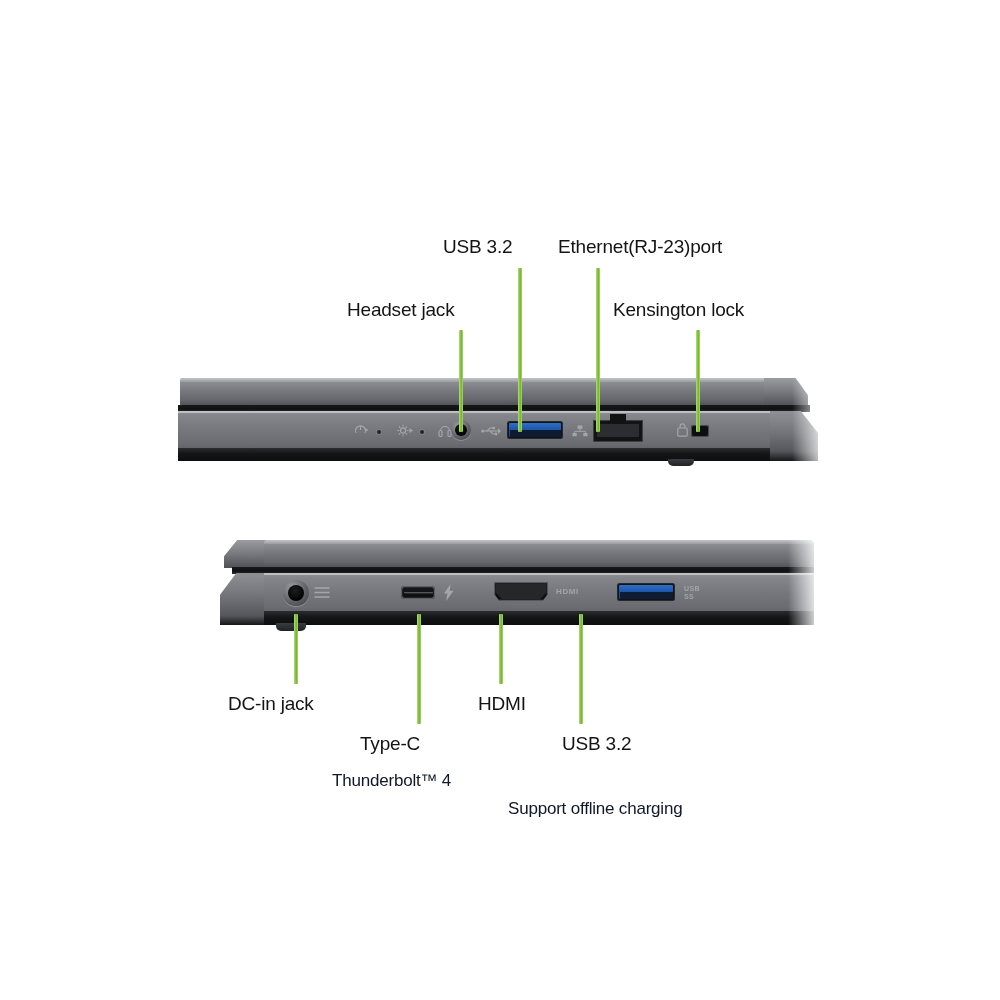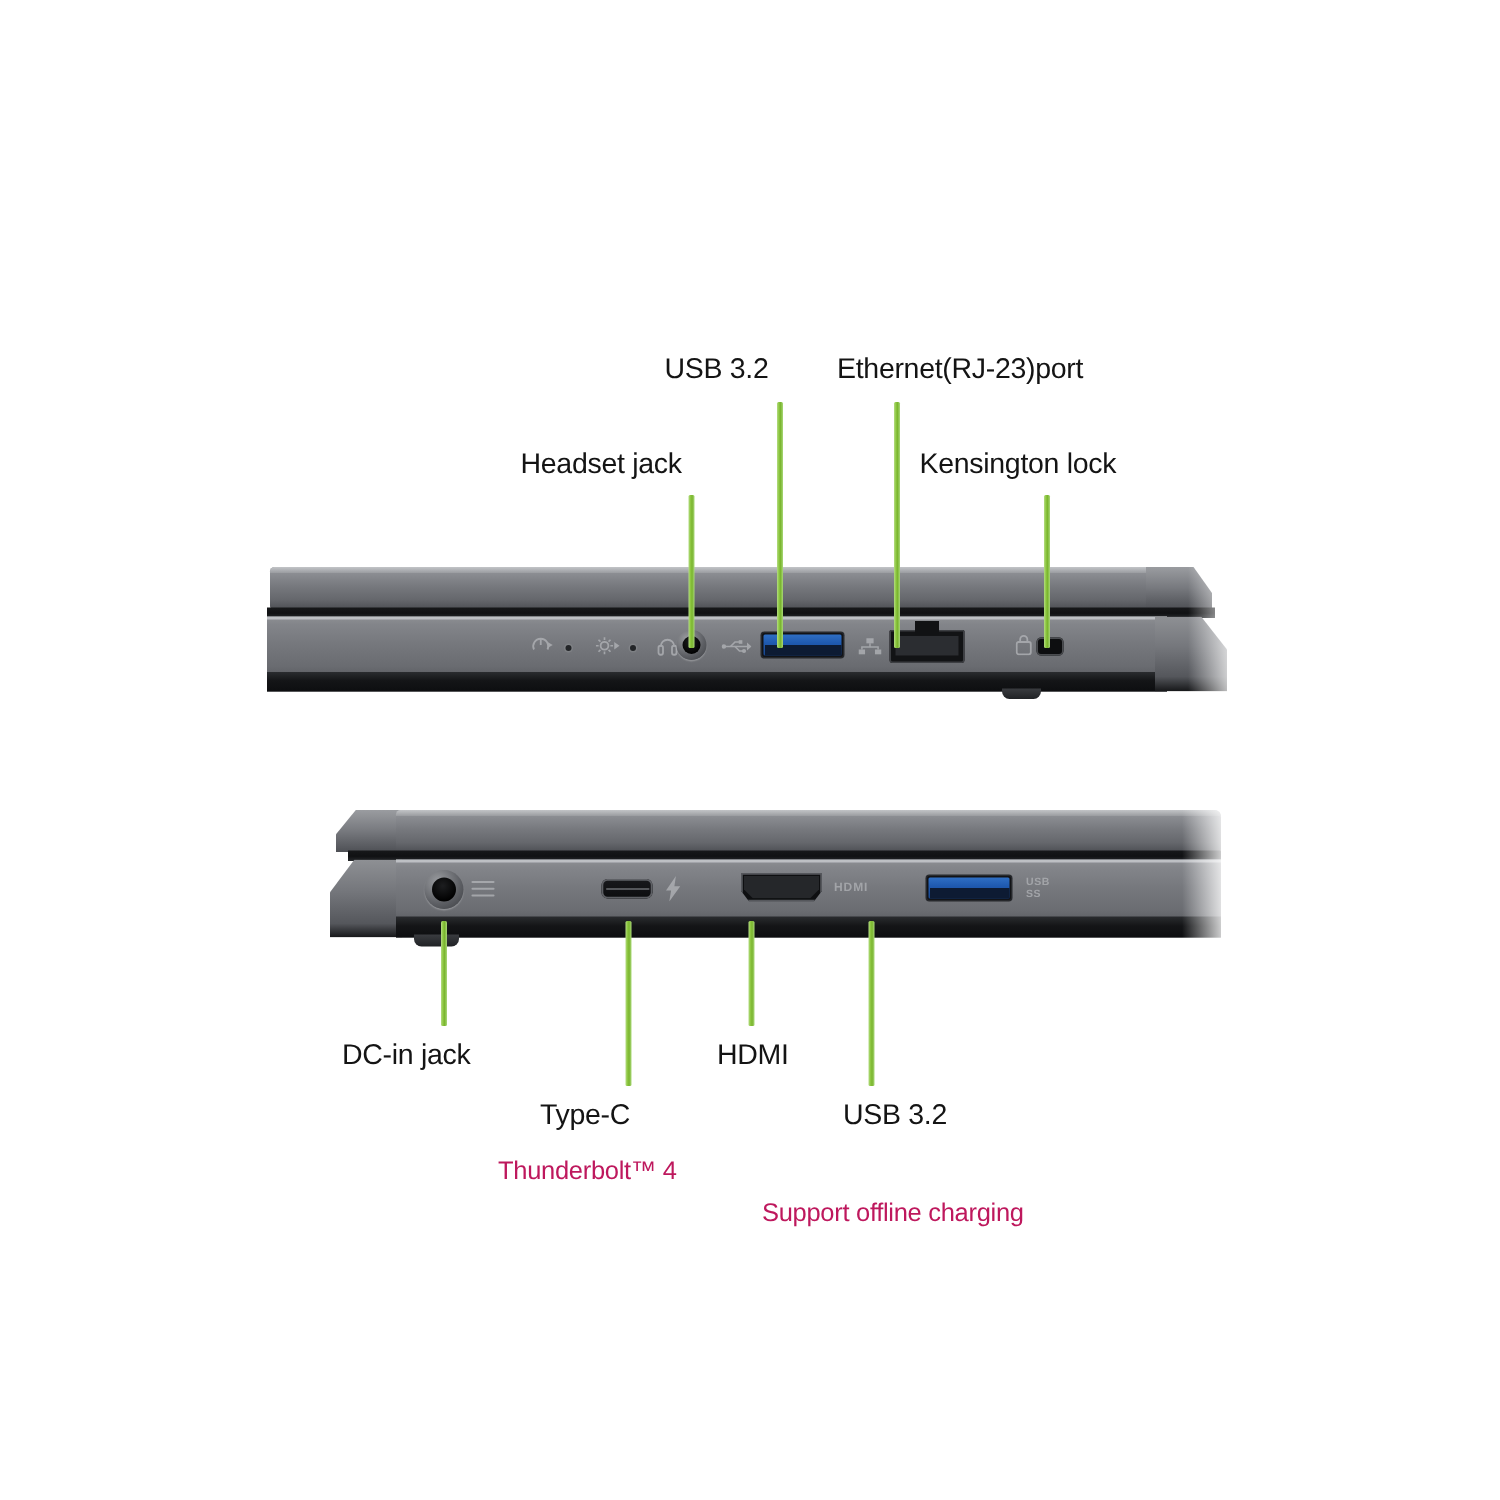--- a/index.html
+++ b/index.html
@@ -21,21 +21,21 @@
   
   .label {
     position: absolute;
     color: #141414;
     font-family: "Liberation Sans", sans-serif;
     font-weight: 400;
     white-space: nowrap;
     letter-spacing: -0.2px;
   }
   .label.lg { font-size: 19px; }
-  .label.sm { font-size: 17px; color: #be185d; }
+  .label.sm { font-size: 17px; color: #0f172a; }
 
   
   .leader {
     position: absolute;
     width: 4px;
     background: linear-gradient(to right,
                 #b4dc82 0%, #8cc63f 35%, #7ab52f 60%, #a9d878 100%);
     border-radius: 1px;
   }
 

